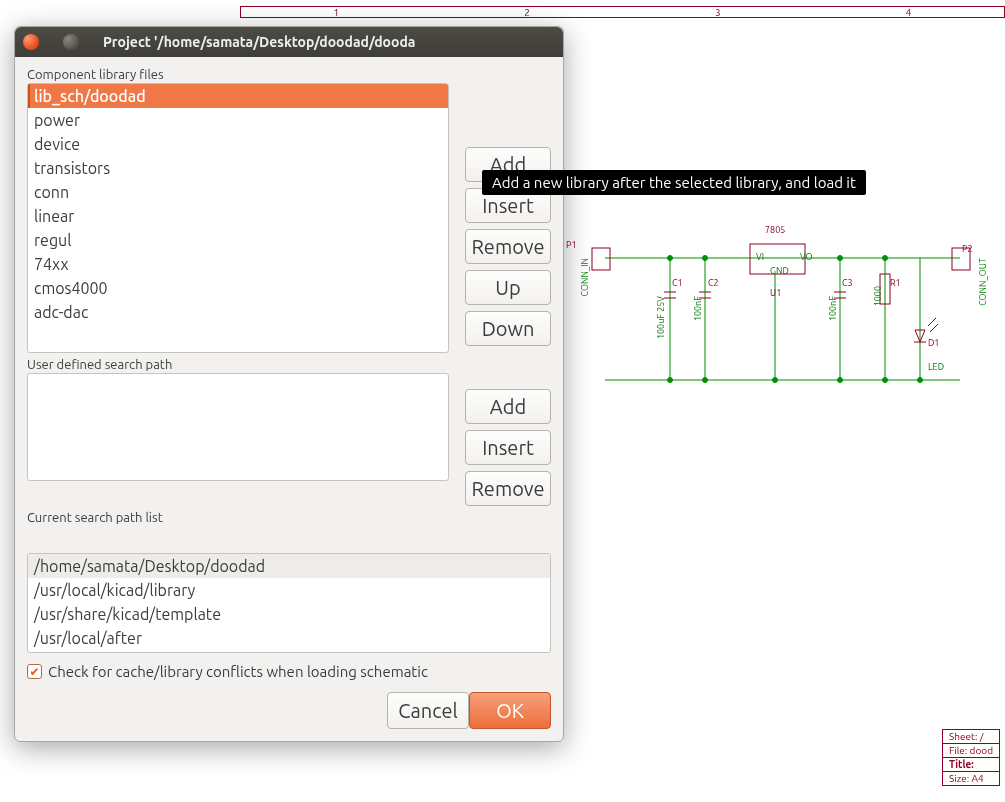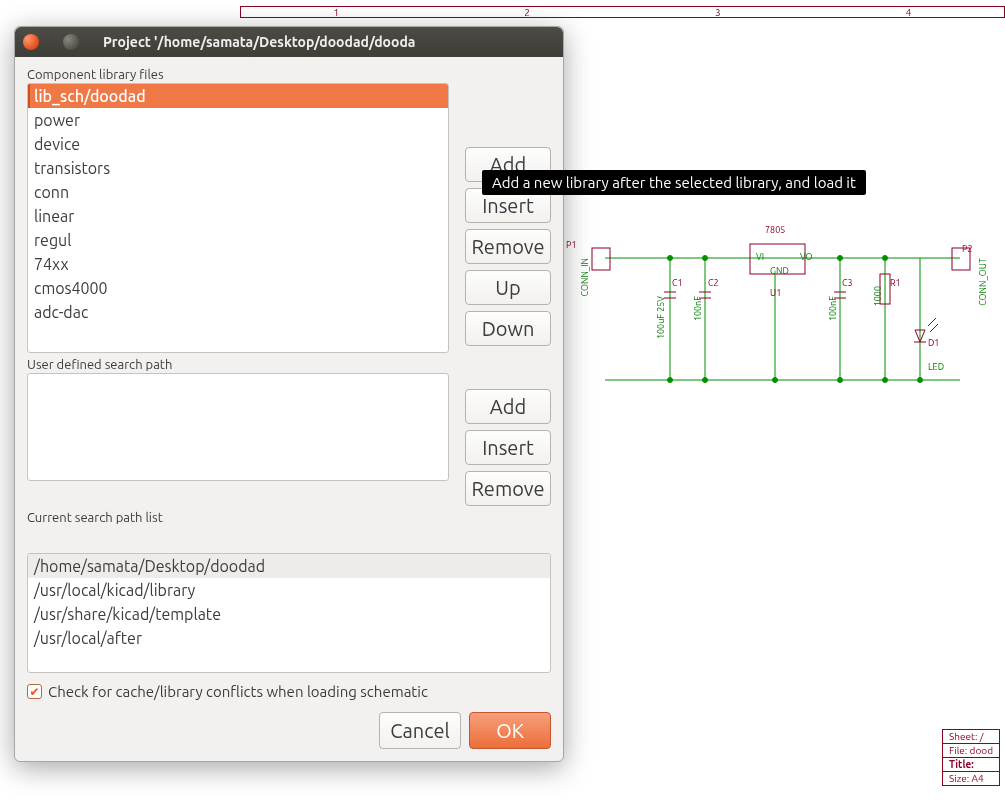--- a/index.html
+++ b/index.html
@@ -79,21 +79,21 @@
 
   .listbox {
     background: #fff;
     border: 1px solid #c7c3be;
     border-radius: 3px;
     height: 270px;
     overflow-y: auto;
     flex: 1;
   }
   .listbox.small { height: 108px; }
-  .listbox.paths { height: 120px; margin-top: 29px; }
+  .listbox.paths { height: 100px; margin-top: 29px; }
   .listbox .item {
     padding: 3px 6px;
     font-size: 16px;
     color: #3c3c3c;
     cursor: default;
   }
   .listbox .item.selected {
     background: #f07746;
     color: #fff;
     font-weight: 500;
@@ -114,21 +114,21 @@
   }
 
   .chk-row { display:flex; align-items:center; gap:6px; margin-top:10px; font-size:15px; }
   .chk {
     width:15px; height:15px; border:1px solid #b36a3d;
     border-radius:3px; background:#fff;
     display:flex; align-items:center; justify-content:center;
   }
   .chk .tick { color:#e95420; font-size:12px; line-height:12px; }
 
-  .dlg-footer { display:flex; justify-content:flex-end; gap:8px; margin-top:12px; }
+  .dlg-footer { display:flex; justify-content:flex-end; margin-top:12px; }
   .dlg-footer .btn { width:82px; padding:6px 0; }
   .btn.primary {
     background: linear-gradient(#f79f7b, #ec6e3a);
     border-color: #c4562b;
     color:#fff;
   }
 
   
   .tooltip {
     position:absolute;

